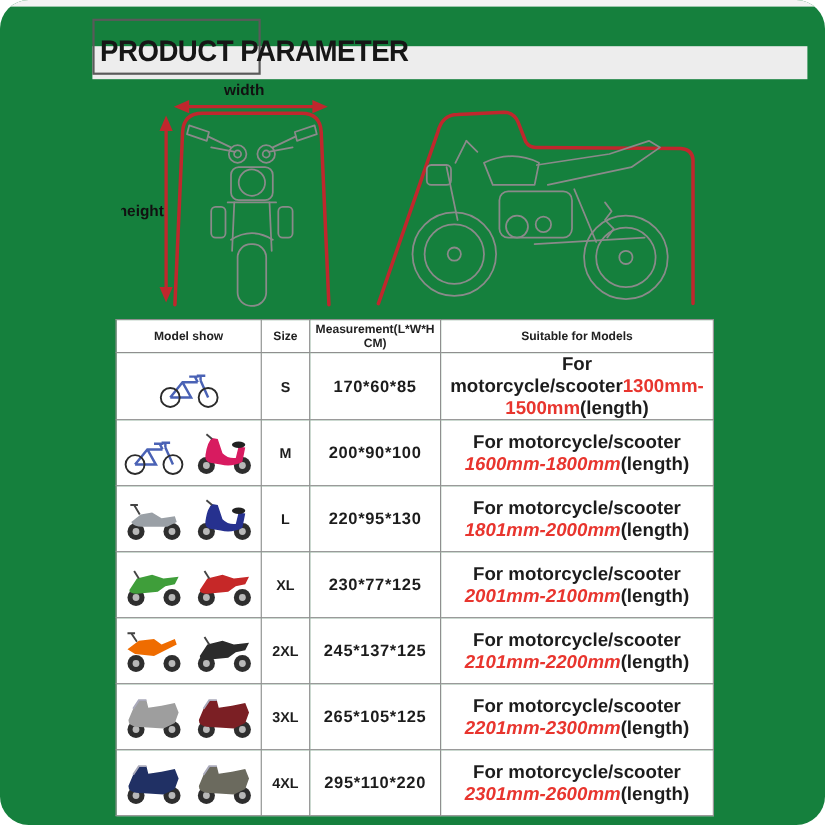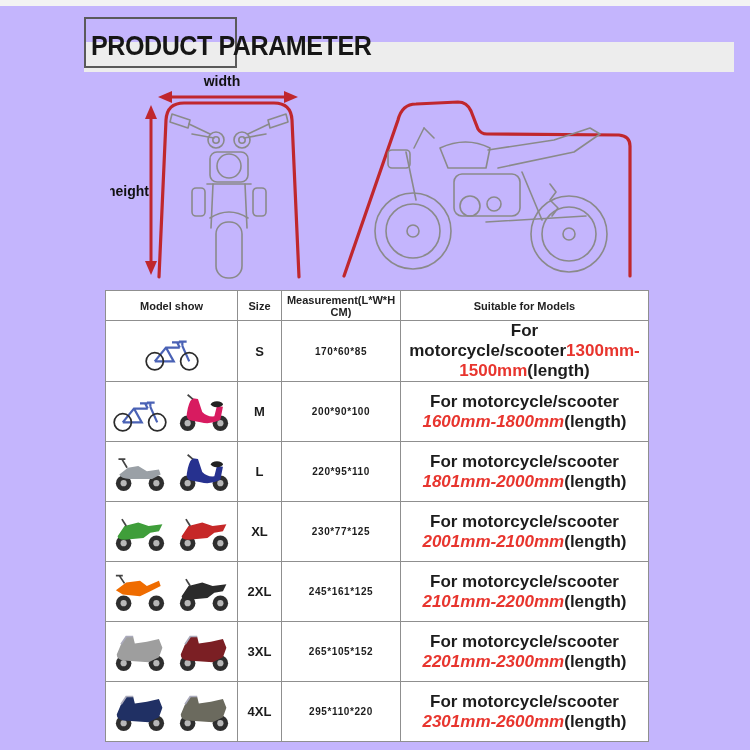--- a/index.html
+++ b/index.html
@@ -1,18 +1,18 @@
 <!DOCTYPE html>
 <html><head>
 <meta charset="utf-8">
 <style>
   * { margin:0; padding:0; box-sizing:border-box; }
   html,body { background:#fff; }
   body { font-family:"Liberation Sans", sans-serif; }
-  #stage { position:relative; width:750px; height:750px; background:#c4b5fd; overflow:hidden; }
+  #stage { position:relative; width:750px; height:750px; background:#15803d; overflow:hidden;border-radius:26px; }
 
   .top-strip { position:absolute; left:0; top:0; width:750px; height:6px; background:#f3f3f3; }
 
   
   .title-band { position:absolute; left:84px; top:42px; width:650px; height:30px; background:#ededed; z-index:1; }
   .title-box  { position:absolute; left:84px; top:17px; width:153px; height:51px; border:2px solid #5a5a5a; z-index:2; background:transparent; }
   .page-title { position:absolute; left:91px; top:31px; z-index:3; font-size:27px; font-weight:bold; color:#161616;
                 letter-spacing:-0.5px; transform:scaleX(0.93); transform-origin:left center; white-space:nowrap; }
 
   
@@ -21,21 +21,21 @@
   .dim-label  { font-size:14px; font-weight:bold; fill:#111; }
   .art        { stroke:#8a8a8a; stroke-width:1.6; fill:none; stroke-linejoin:round; stroke-linecap:round; }
 
   
   .spec-table { position:absolute; left:105px; top:290px; width:543px; border-collapse:collapse; table-layout:fixed; }
   .spec-table th, .spec-table td { border:1px solid #8f8f8f; text-align:center; vertical-align:middle; background:#fff; }
   .spec-table th { height:30px; font-size:11px; font-weight:bold; color:#222; }
   .spec-table td { height:60px; }
   .col-model { width:132px; } .col-size { width:44px; } .col-meas { width:119px; } .col-suit { width:248px; }
   .size-val { font-size:13px; font-weight:bold; color:#1c1c1c; }
-  .meas-val { font-size:10px; font-weight:bold; color:#1c1c1c; letter-spacing:0.6px; }
+  .meas-val { font-size:15px; font-weight:bold; color:#1c1c1c; letter-spacing:0.6px; }
   .suit-cell { font-size:17px; font-weight:bold; color:#1c1c1c; padding:0 0; }
   .range { color:#e8352e; }
   .it { font-style:italic; }
   .model-cell { padding:2px; }
   .model-wrap { display:flex; align-items:center; justify-content:center; gap:2px; height:100%; }
   .model-wrap svg { width:62px; height:44px; flex:0 0 auto; }
 </style>
 </head>
 <body>
 
@@ -187,21 +187,21 @@
                 <circle cx="17" cy="37" r="3.6" fill="#b8b8b8"></circle>
             <circle cx="55" cy="37" r="9" fill="#2e2e2e"></circle>
                 <circle cx="55" cy="37" r="3.6" fill="#b8b8b8"></circle>
                 <path fill="#26318f" d="M23,8 L29,9 L34,24 Q40,30 48,29 L51,17 L58,18 L55,33 Q44,39 32,36 L21,34 Q15,33 16,26 Q18,12 23,8 Z"></path>
       <ellipse cx="51" cy="15" rx="7" ry="3.4" fill="#222"></ellipse>
       <path d="M23,9 L17,4" stroke="#444" stroke-width="2"></path>
               </svg>
             </div>
           </td>
         <td class="size-val">L</td>
-        <td class="meas-val">220*95*110</td>
+        <td class="meas-val">220*95*130</td>
         <td class="suit-cell"><span>For motorcycle/scooter </span><span class="range it">1801mm-2000mm</span><span>(length)</span></td>
       </tr>
       <tr>
         <td class="model-cell">
             <div class="model-wrap">
               <svg viewBox="0 0 72 48">
                 <circle cx="17" cy="37" r="9" fill="#2e2e2e"></circle>
                 <circle cx="17" cy="37" r="3.6" fill="#b8b8b8"></circle>
             <circle cx="55" cy="37" r="9" fill="#2e2e2e"></circle>
                 <circle cx="55" cy="37" r="3.6" fill="#b8b8b8"></circle>
@@ -237,21 +237,21 @@
                 <circle cx="17" cy="37" r="9" fill="#2e2e2e"></circle>
                 <circle cx="17" cy="37" r="3.6" fill="#b8b8b8"></circle>
             <circle cx="55" cy="37" r="9" fill="#2e2e2e"></circle>
                 <circle cx="55" cy="37" r="3.6" fill="#b8b8b8"></circle>
                 <path fill="#2b2b2b" d="M10,29 L18,17 L34,13 L46,17 L62,15 L58,23 L48,25 L40,31 L18,33 Q10,33 10,29 Z"></path>
       <path d="M20,17 L15,9" stroke="#444" stroke-width="2"></path>
               </svg>
             </div>
           </td>
         <td class="size-val">2XL</td>
-        <td class="meas-val">245*161*125</td>
+        <td class="meas-val">245*137*125</td>
         <td class="suit-cell"><span>For motorcycle/scooter </span><span class="range it">2101mm-2200mm</span><span>(length)</span></td>
       </tr>
       <tr>
         <td class="model-cell">
             <div class="model-wrap">
               <svg viewBox="0 0 72 48">
                 <circle cx="17" cy="37" r="9" fill="#2e2e2e"></circle>
                 <circle cx="17" cy="37" r="3.6" fill="#b8b8b8"></circle>
             <circle cx="55" cy="37" r="9" fill="#2e2e2e"></circle>
                 <circle cx="55" cy="37" r="3.6" fill="#b8b8b8"></circle>
@@ -262,21 +262,21 @@
                 <circle cx="17" cy="37" r="9" fill="#2e2e2e"></circle>
                 <circle cx="17" cy="37" r="3.6" fill="#b8b8b8"></circle>
             <circle cx="55" cy="37" r="9" fill="#2e2e2e"></circle>
                 <circle cx="55" cy="37" r="3.6" fill="#b8b8b8"></circle>
                 <path fill="#7b1f24" d="M9,27 L14,15 L20,6 L28,6 L30,14 L44,12 L58,9 L62,19 L58,30 L46,36 L17,34 Q9,33 9,27 Z"></path>
       <path d="M14,15 L20,6 L28,6" stroke="#aab" stroke-width="2" fill="none"></path>
               </svg>
             </div>
           </td>
         <td class="size-val">3XL</td>
-        <td class="meas-val">265*105*152</td>
+        <td class="meas-val">265*105*125</td>
         <td class="suit-cell"><span>For motorcycle/scooter </span><span class="range it">2201mm-2300mm</span><span>(length)</span></td>
       </tr>
       <tr>
         <td class="model-cell">
             <div class="model-wrap">
               <svg viewBox="0 0 72 48">
                 <circle cx="17" cy="37" r="9" fill="#2e2e2e"></circle>
                 <circle cx="17" cy="37" r="3.6" fill="#b8b8b8"></circle>
             <circle cx="55" cy="37" r="9" fill="#2e2e2e"></circle>
                 <circle cx="55" cy="37" r="3.6" fill="#b8b8b8"></circle>

